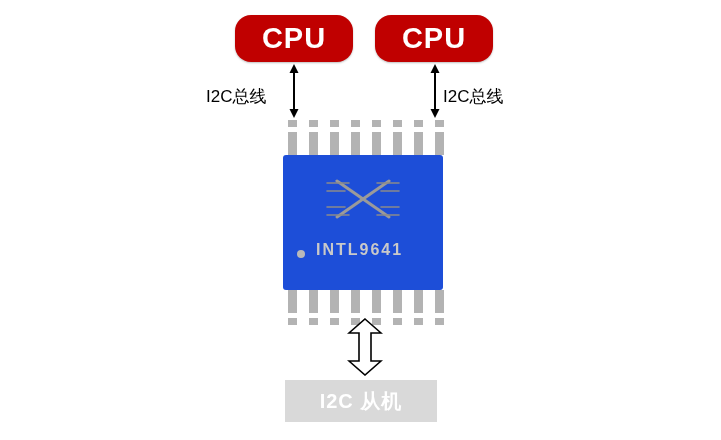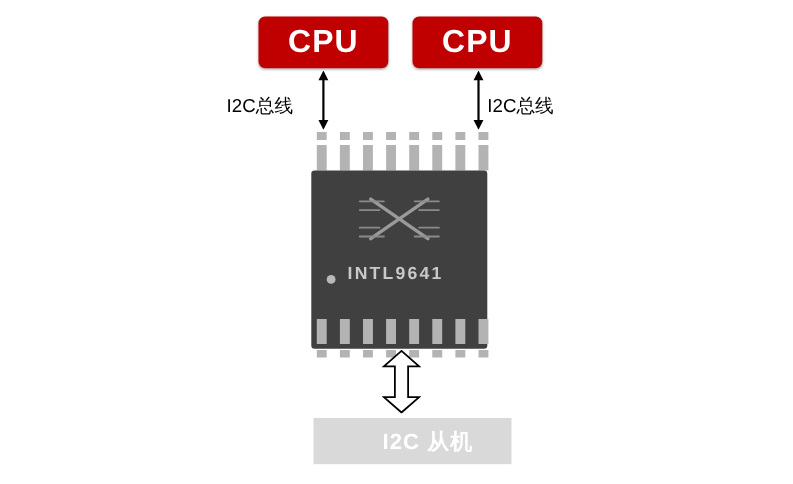--- a/index.html
+++ b/index.html
@@ -2,39 +2,39 @@
 <html><head>
 <meta charset="utf-8">
 <style>
   html,body{margin:0;padding:0;background:#fff;}
   .canvas{
     position:relative;width:721px;height:440px;background:#ffffff;
     font-family:"Liberation Sans","DejaVu Sans",sans-serif;overflow:hidden;
   }
   
   .cpu{
-    position:absolute;width:118px;height:47px;background:#c00000;border-radius:6px;
+    position:absolute;width:118px;height:47px;background:#c00000;border-radius:16px;
     display:flex;align-items:center;justify-content:center;
     color:#ffffff;font-weight:bold;font-size:29px;letter-spacing:1px;
     box-shadow:0 1px 2px rgba(0,0,0,0.25);
   }
   .cpu1{left:235px;top:15px;}
   .cpu2{left:375px;top:15px;}
   
   .bus-label{position:absolute;top:85px;font-weight:normal;font-size:17px;color:#000;}
   .bus-label1{left:206px;}
   .bus-label2{left:443px;}
   
   .varrow{position:absolute;top:64px;width:14px;height:54px;}
   .varrow1{left:287px;}
   .varrow2{left:428px;}
   
   .chip{
-    position:absolute;left:283px;top:155px;width:160px;height:162px;
-    background:#404040;border-radius:3px;text-decoration:underline;
+    position:absolute;left:283px;top:155px;width:160px;height:135px;
+    background:#1d4ed8;border-radius:3px;text-decoration:underline;
   }
   .chip-label{
     position:absolute;left:33px;top:86px;color:#c9c9c9;
     font-size:16px;font-weight:bold;letter-spacing:2px;
   }
   .pin1-dot{
     position:absolute;left:14px;top:95px;width:8px;height:8px;border-radius:50%;background:#b9b9b9;
   }
   .chip-logo{position:absolute;left:40px;top:16px;}
   
@@ -44,21 +44,21 @@
   }
   .pin-bottom{
     background:linear-gradient(to bottom,#b3b3b3 0px,#b3b3b3 23px,transparent 23px,transparent 28px,#b3b3b3 28px,#b3b3b3 35px);
   }
   
   .hollow-arrow{position:absolute;left:347px;top:318px;width:36px;height:58px;}
   
   .slave{
     position:absolute;left:285px;top:380px;width:152px;height:42px;background:#d9d9d9;
     display:flex;align-items:center;justify-content:center;
-    color:#ffffff;font-weight:bold;font-size:20px;letter-spacing:1px;padding-left:28px;
+    color:#ffffff;font-weight:bold;font-size:20px;letter-spacing:1px;
   }
 </style>
 </head>
 <body>
 
 <div class="canvas">
 
   <div class="cpu cpu1">
     <span>CPU</span>
   </div>

